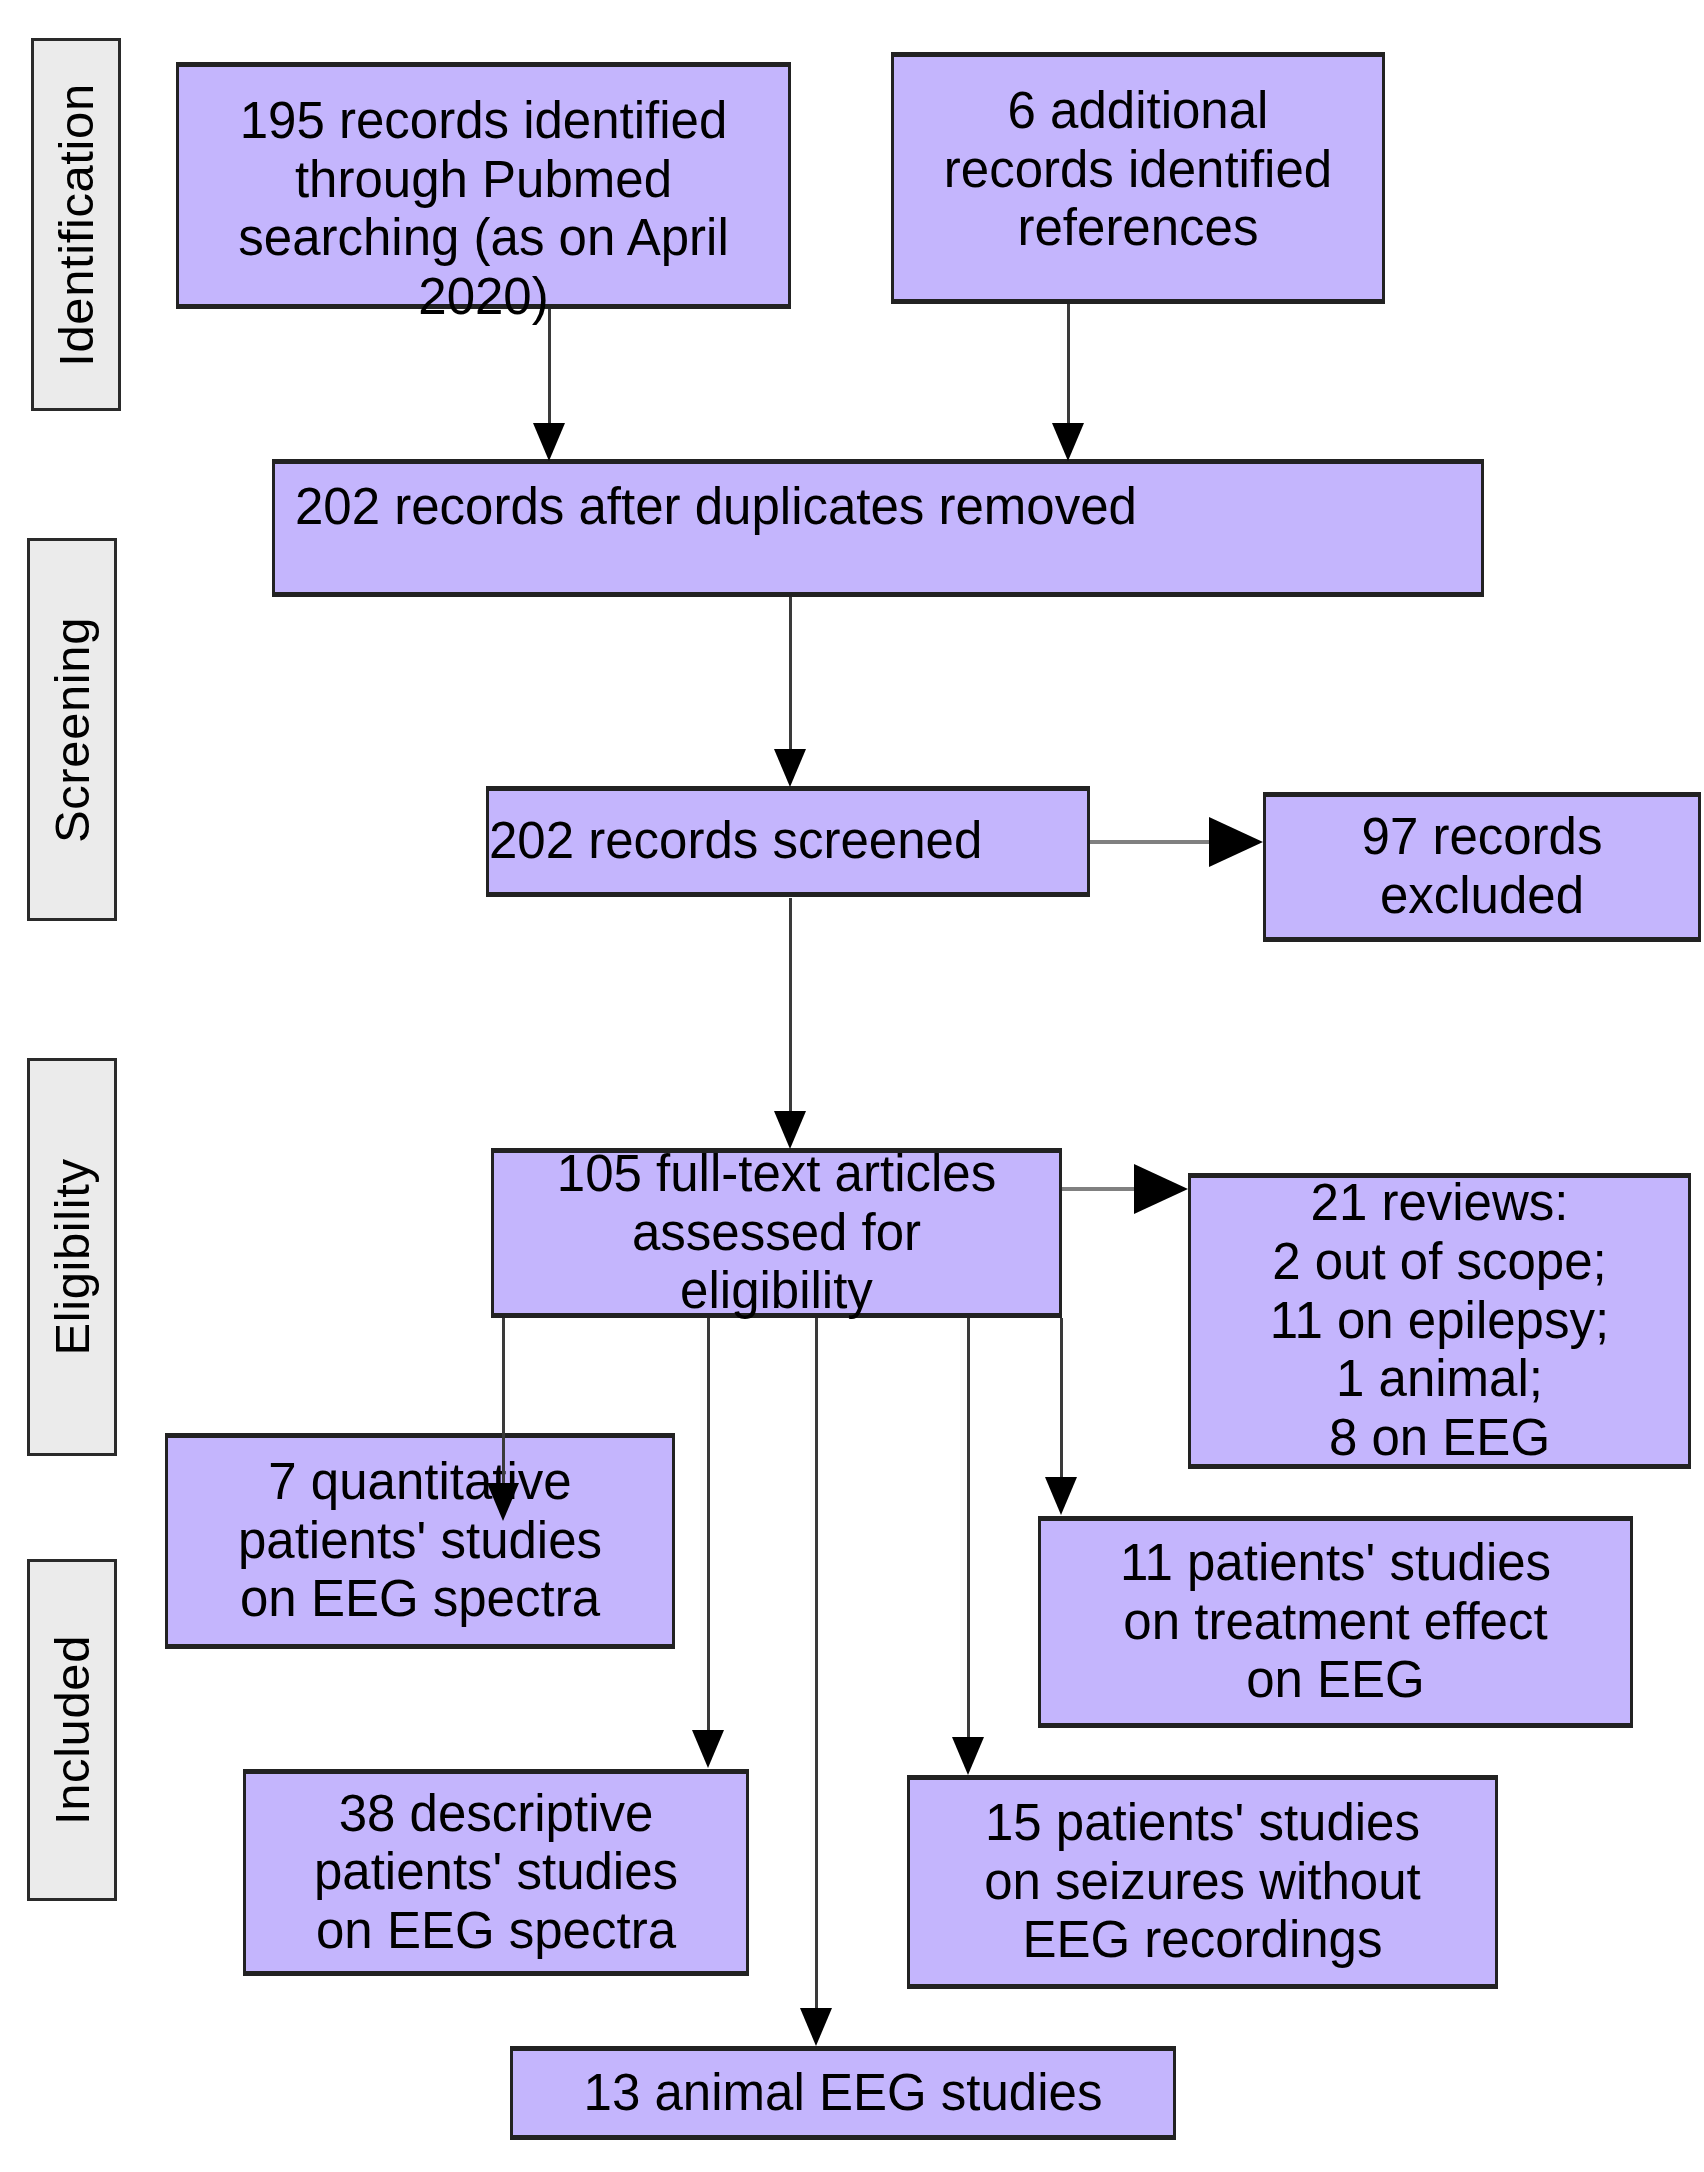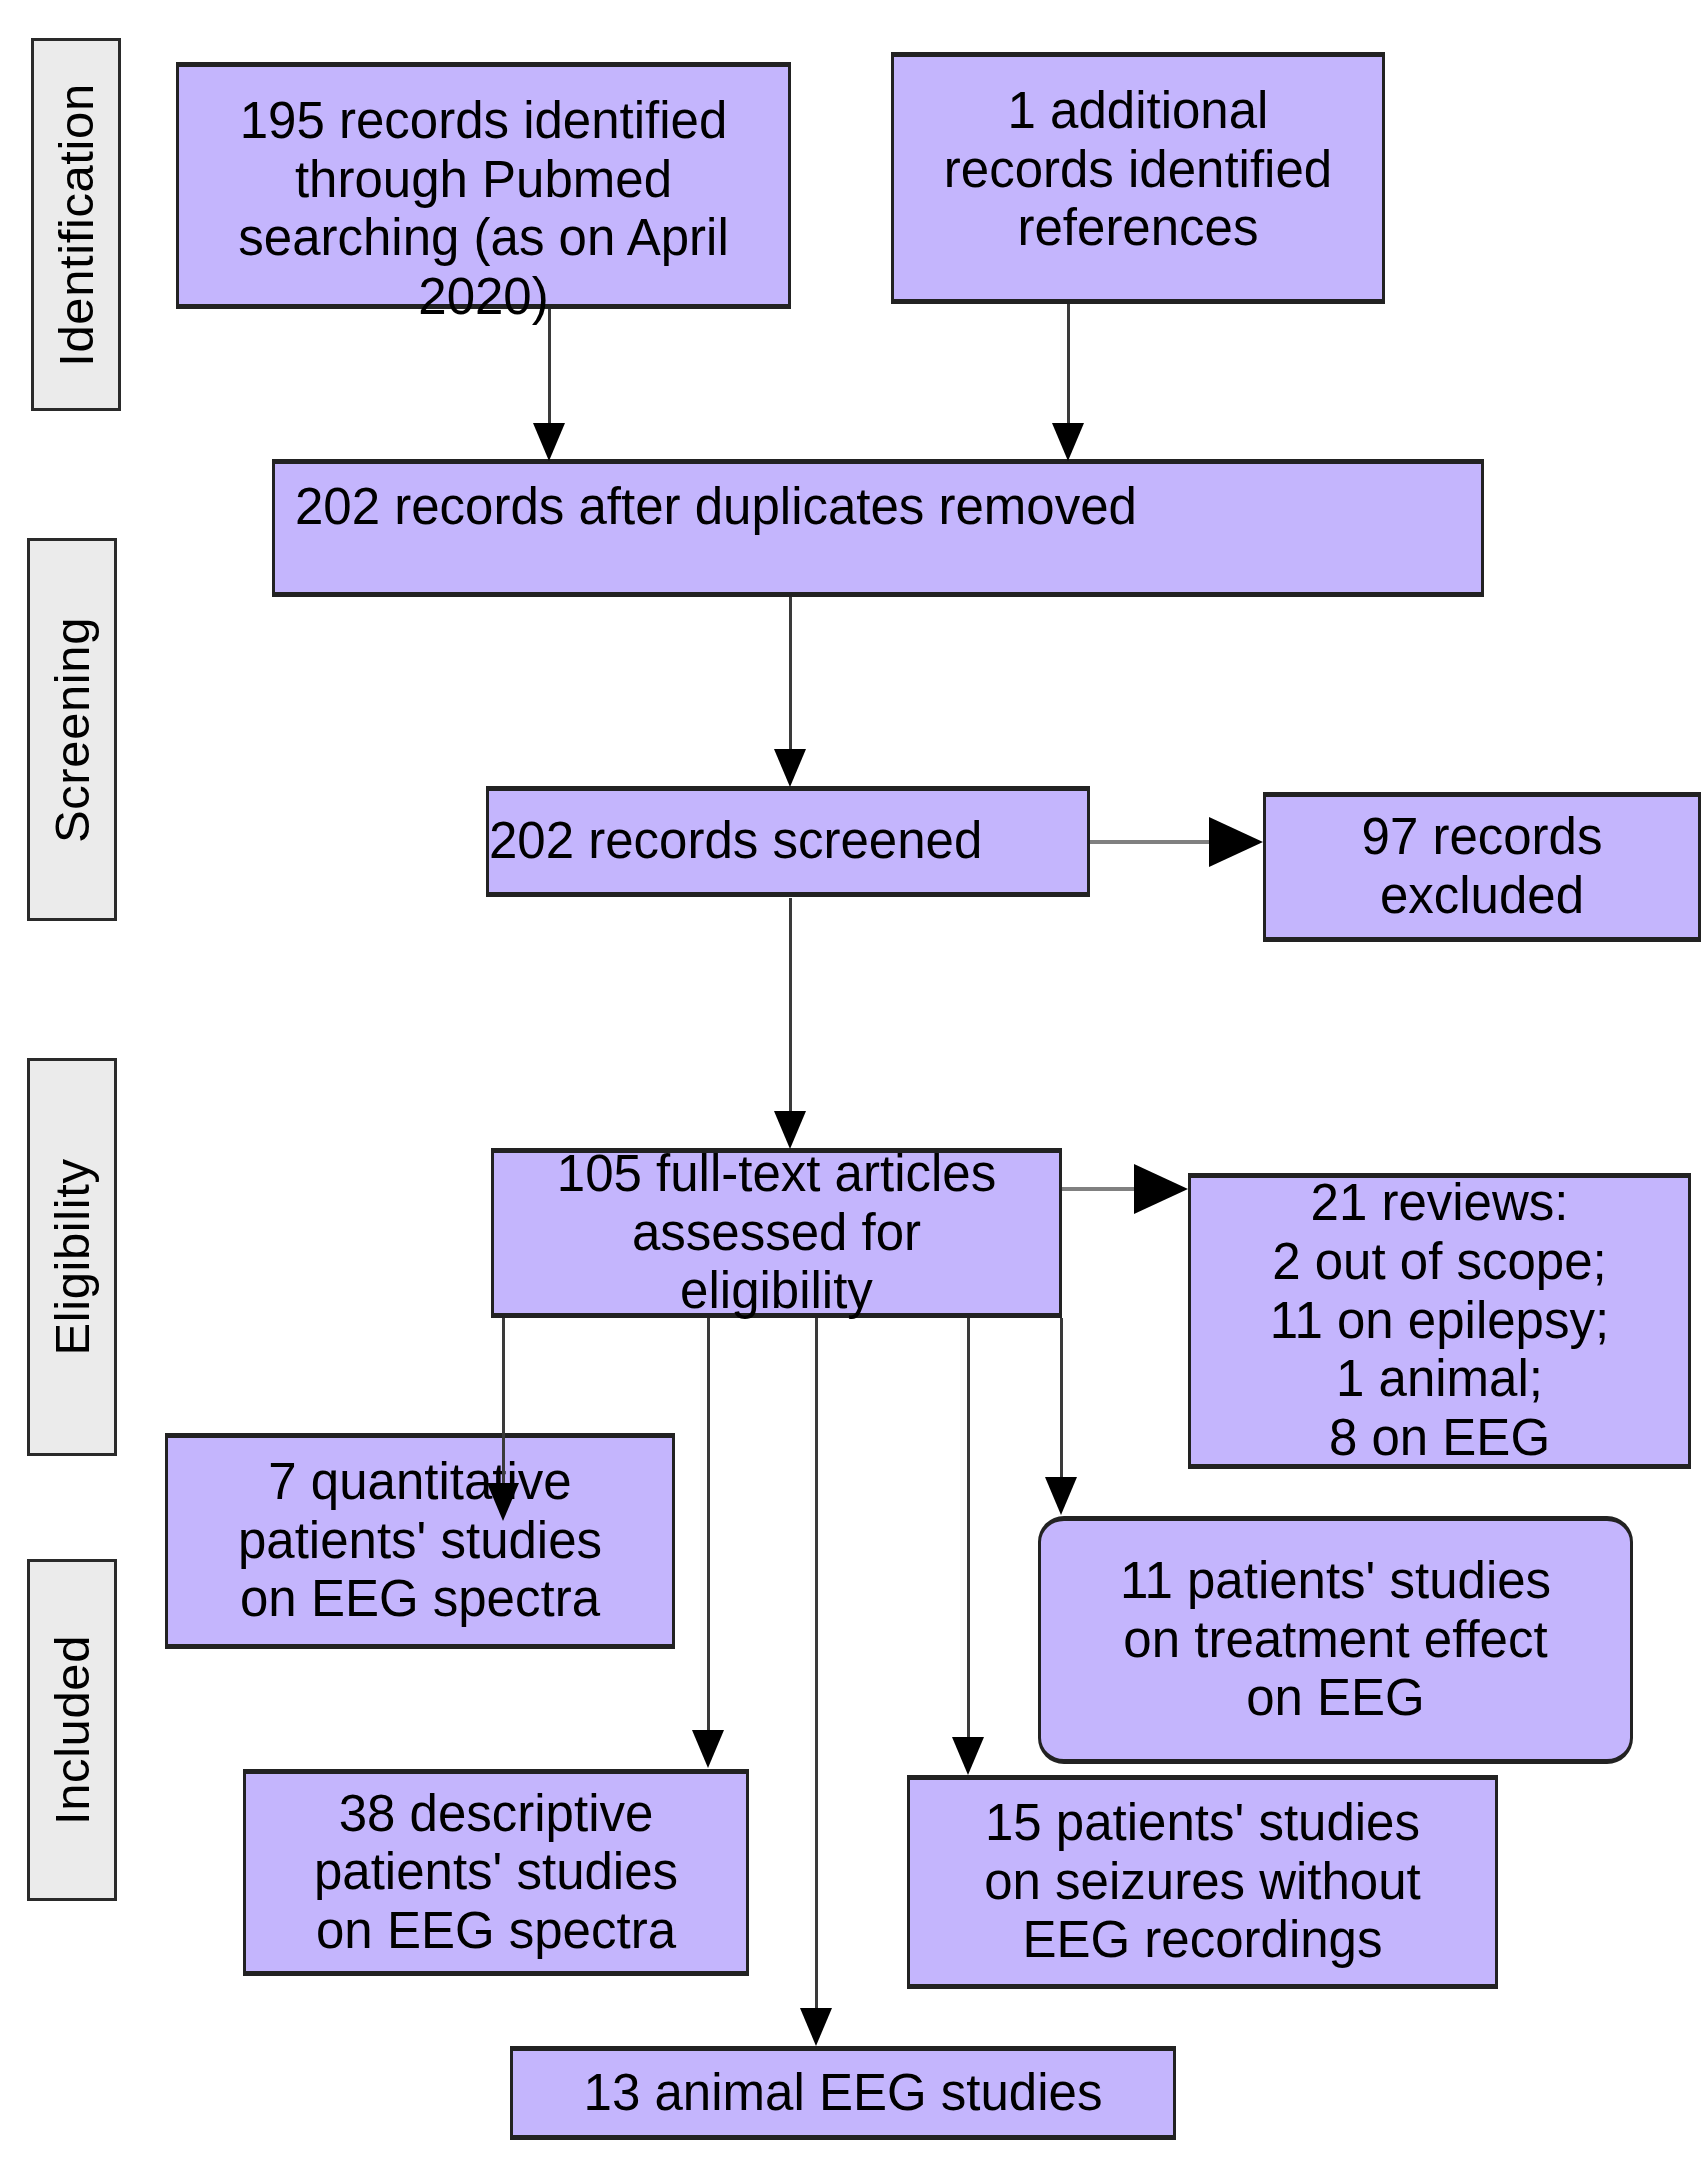--- a/index.html
+++ b/index.html
@@ -87,21 +87,21 @@
   
   #box-identified   { left: 176px;  top: 62px;  width: 615px;  height: 247px; }
   #box-additional   { left: 891px; top: 52px;   width: 494px;  height: 252px; }
   #box-duplicates   { left: 272px;  top: 459px;  width: 1212px; height: 138px; }
   #box-screened     { left: 486px;  top: 786px; width: 604px;  height: 111px; }
   #box-excluded     { left: 1263px; top: 792px; width: 438px;  height: 150px; }
   #box-fulltext     { left: 491px;  top: 1148px; width: 571px;  height: 170px; }
   #box-reviews      { left: 1188px; top: 1173px; width: 503px;  height: 296px; }
   #box-quantitative { left: 153px;  top: 1433px; width: 510px;  height: 216px; margin-left: 12px; }
   #box-descriptive  { left: 243px;  top: 1769px; width: 506px;  height: 207px; }
-  #box-treatment    { left: 1038px; top: 1516px; width: 595px;  height: 248px; border-radius: 26px; }
+  #box-treatment    { left: 1038px; top: 1516px; width: 595px;  height: 212px; }
   #box-seizures     { left: 907px; top: 1775px; width: 591px;  height: 214px; }
   #box-animal       { left: 510px;  top: 2046px; width: 666px; height: 94px; }
 
   
   #stage-identification { left: 31px; top: 38px;   width: 90px; height: 373px; }
   #stage-screening      { left: 27px; top: 538px;  width: 90px; height: 383px; }
   #stage-eligibility    { left: 27px; top: 1058px; width: 90px; height: 398px; }
   #stage-included       { left: 27px; top: 1559px; width: 90px; height: 342px; }
 
   
@@ -143,21 +143,21 @@
     <span>Eligibility</span>
   </div>
   <div class="stage" id="stage-included">
     <span>Included</span>
   </div>
 
   <div class="box align-top" id="box-identified">195 records identified
 through Pubmed
 searching (as on April
 2020)</div>
-  <div class="box align-top" id="box-additional">1 additional
+  <div class="box align-top" id="box-additional">6 additional
 records identified
 references</div>
   <div class="box align-topleft" id="box-duplicates">202 records after duplicates removed</div>
   <div class="box align-left" id="box-screened">202 records screened</div>
   <div class="box" id="box-excluded">97 records
 excluded</div>
   <div class="box" id="box-fulltext">105 full-text articles
 assessed for
 eligibility</div>
   <div class="box" id="box-reviews">21 reviews:

